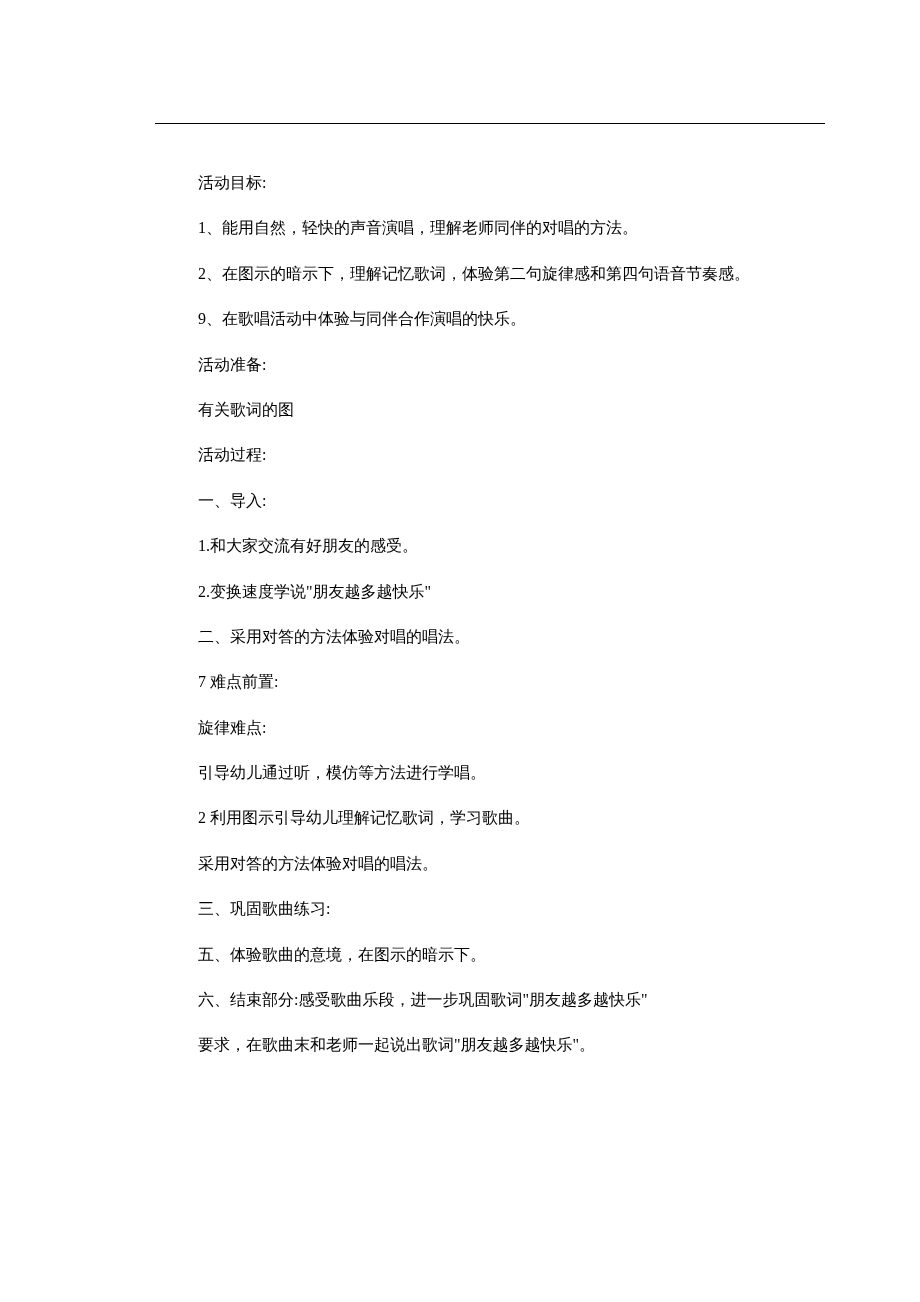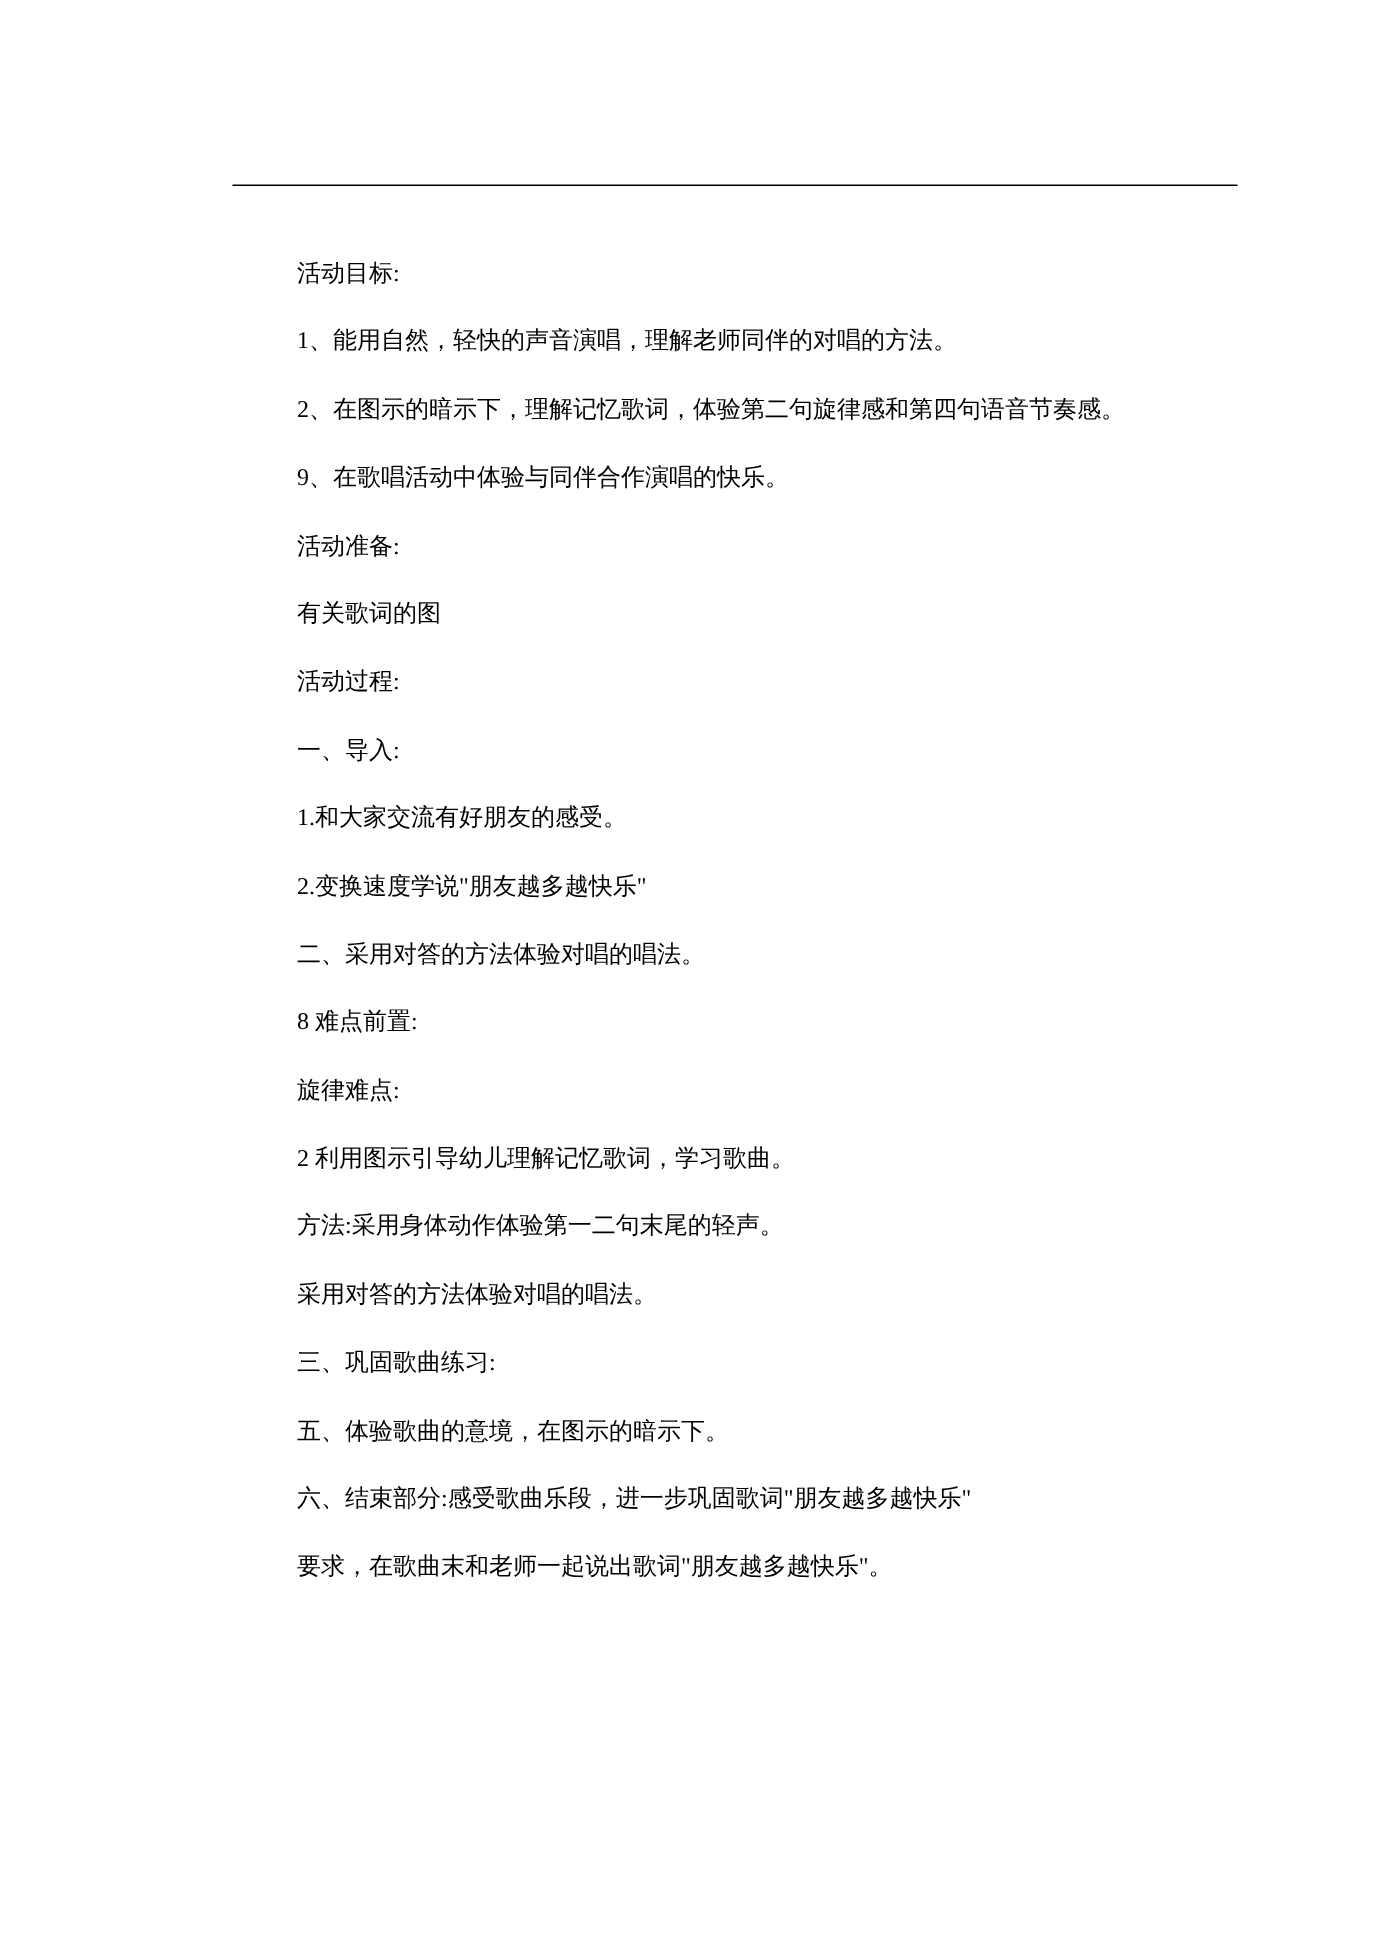--- a/index.html
+++ b/index.html
@@ -44,22 +44,22 @@
   <span class="line">1、能用自然，轻快的声音演唱，理解老师同伴的对唱的方法。</span>
   <span class="line">2、在图示的暗示下，理解记忆歌词，体验第二句旋律感和第四句语音节奏感。</span>
   <span class="line">9、在歌唱活动中体验与同伴合作演唱的快乐。</span>
   <span class="line">活动准备:</span>
   <span class="line">有关歌词的图</span>
   <span class="line">活动过程:</span>
   <span class="line">一、导入:</span>
   <span class="line">1.和大家交流有好朋友的感受。</span>
   <span class="line">2.变换速度学说"朋友越多越快乐"</span>
   <span class="line">二、采用对答的方法体验对唱的唱法。</span>
-  <span class="line">8 难点前置:</span>
+  <span class="line">7 难点前置:</span>
   <span class="line">旋律难点:</span>
+  <span class="line">引导幼儿通过听，模仿等方法进行学唱。</span>
   <span class="line">2 利用图示引导幼儿理解记忆歌词，学习歌曲。</span>
-  <span class="line">方法:采用身体动作体验第一二句末尾的轻声。</span>
   <span class="line">采用对答的方法体验对唱的唱法。</span>
   <span class="line">三、巩固歌曲练习:</span>
   <span class="line">五、体验歌曲的意境，在图示的暗示下。</span>
   <span class="line">六、结束部分:感受歌曲乐段，进一步巩固歌词"朋友越多越快乐"</span>
   <span class="line">要求，在歌曲末和老师一起说出歌词"朋友越多越快乐"。</span>
 </div>
 
 </body></html>

